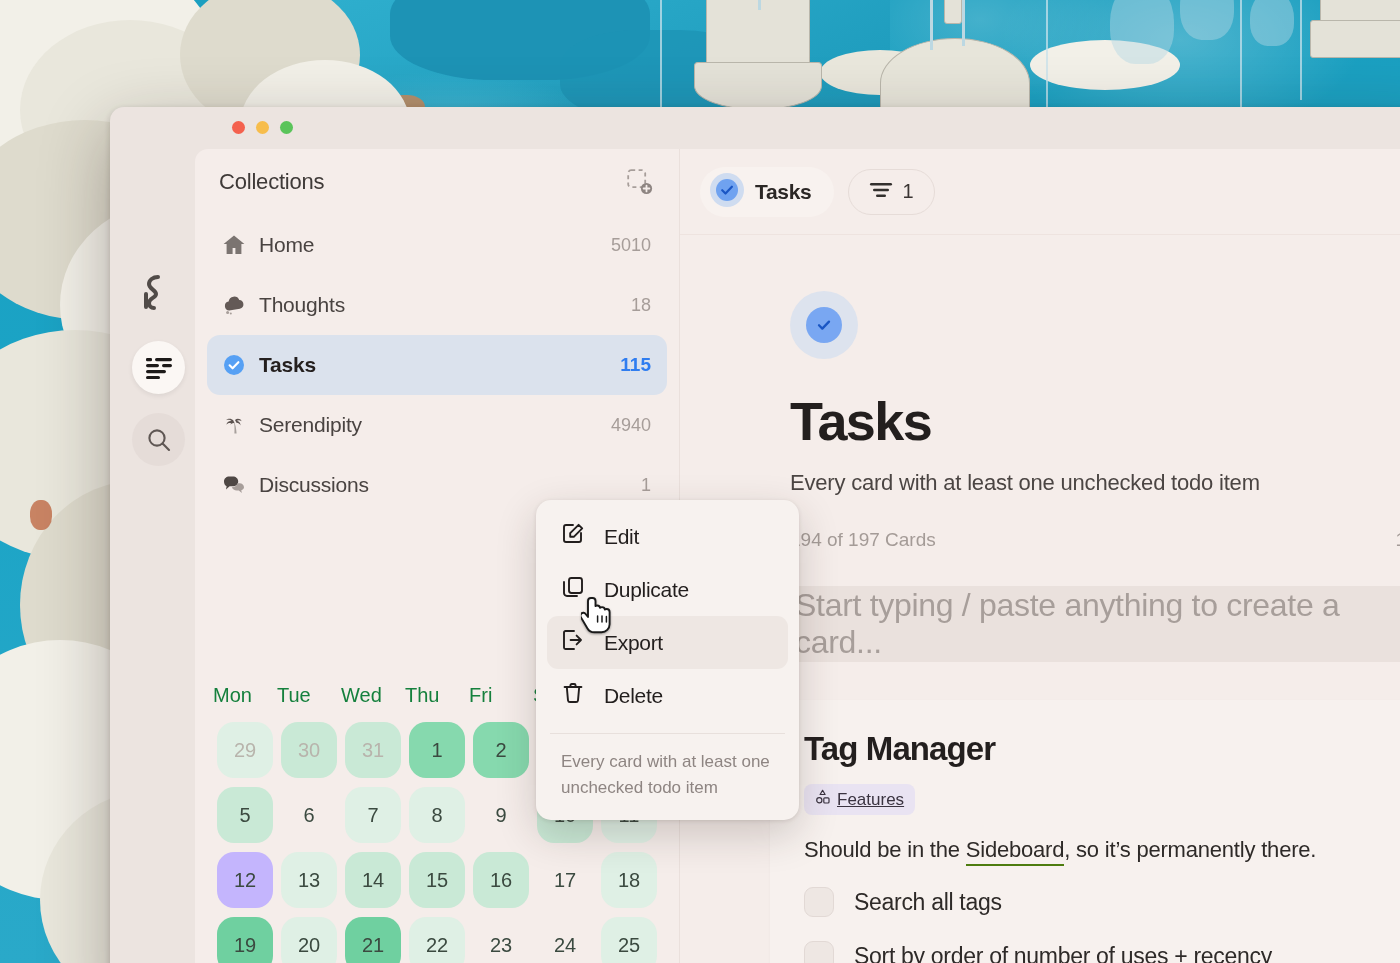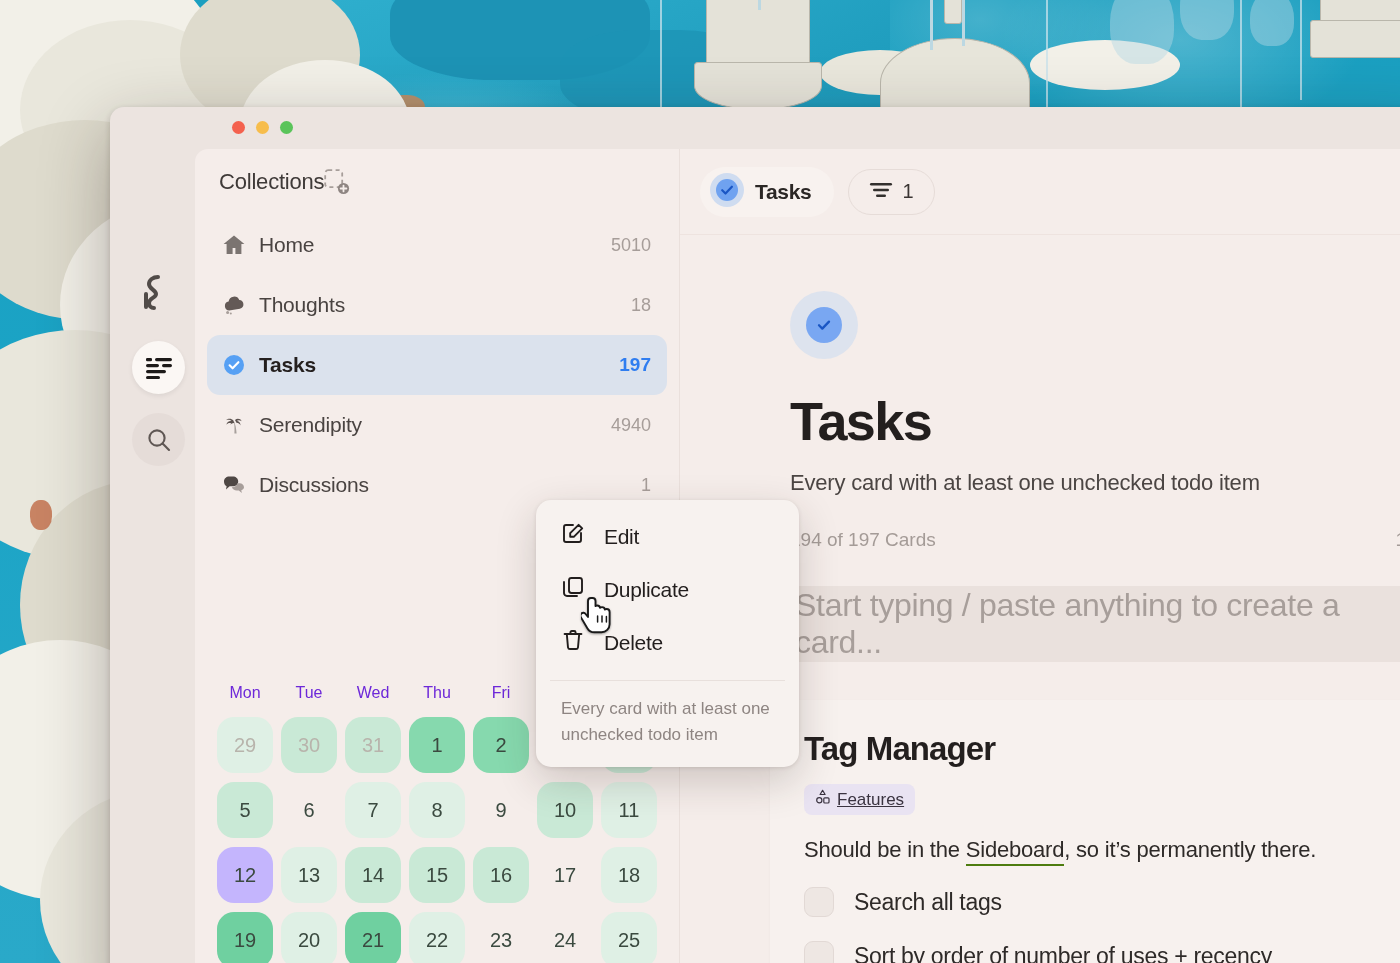--- a/index.html
+++ b/index.html
@@ -71,21 +71,21 @@
     position:absolute;left:85px;top:42px;right:0;bottom:0;
     background:#f5edea;border-radius:13px 0 0 0;
     display:flex;
   }
   #sidebar{width:485px;flex:0 0 485px;position:relative;border-right:1px solid #eae0dc;}
   #detail{flex:1;position:relative;overflow:hidden;}
 
   
   .col-head{
     height:66px;display:flex;align-items:center;
-    padding:0 26px 0 24px;
+    padding:0 26px 0 24px;justify-content:space-between;
   }
   .col-title{font-size:22px;color:#3f3a38;letter-spacing:-.2px;}
   .addcol{width:26px;height:26px;position:relative;cursor:pointer;}
 
   .collist{padding:0 12px;}
   .citem{
     height:60px;display:flex;align-items:center;
     padding:0 16px 0 12px;border-radius:13px;position:relative;cursor:pointer;
   }
   .citem.sel{background:#dbe2ed;}
@@ -94,21 +94,21 @@
   .citem.sel .clabel{font-weight:bold;color:#241f1e;}
   .ccount{margin-left:auto;font-size:18px;color:#a69d99;}
   .citem.sel .ccount{color:#2f7df0;font-weight:bold;font-size:19px;}
 
   
   #cal{position:absolute;left:0;right:0;top:525px;padding:0 18px;}
   .cal-head{display:flex;align-items:center;padding:0 8px 0 6px;height:46px;}
   .cal-month{font-size:23px;color:#3f3a38;letter-spacing:-.3px;}
   .cal-next{margin-left:auto;color:#8d8481;font-size:26px;line-height:1;cursor:pointer;}
   .dow-row,.cal-row{display:grid;grid-template-columns:repeat(7,1fr);gap:0;}
-  .dow{text-align:center;font-size:16px;color:#6d28d9;padding:10px 0 6px;}
+  .dow{font-size:20px;color:#15803d;padding:10px 0 6px;}
   .cell{height:65px;display:flex;align-items:flex-end;justify-content:center;}
   .pill{
     width:56px;height:56px;border-radius:17px;
     display:flex;align-items:center;justify-content:center;
     font-size:20px;color:#3b4a40;cursor:pointer;
   }
   .pill.muted{color:#b8b4ac;}
   .pill.empty{background:transparent;}
 
   
@@ -288,21 +288,21 @@
             <span class="ccount">18</span>
           </div>
           <div class="citem sel">
             <span class="cicon">
               <svg width="24" height="24" viewBox="0 0 24 24">
                 <circle cx="12" cy="12" r="10" fill="#56a0f4"></circle>
                 <path d="M7.6 12.3l3 3 5.8-6.1" stroke="#fff" stroke-width="2.1" fill="none" stroke-linecap="round" stroke-linejoin="round"></path>
               </svg>
             </span>
             <span class="clabel">Tasks</span>
-            <span class="ccount">197</span>
+            <span class="ccount">115</span>
           </div>
           <div class="citem">
             <span class="cicon">
               <svg width="24" height="24" viewBox="0 0 24 24">
                 <path d="M11.4 7.5C9.4 5.3 6 5.2 4.1 7.2c2-.9 4-.5 5.4.9-2.6-.3-4.8 1.4-5.1 3.7 1.1-1.7 3-2.2 4.8-1.6-.3.3-.6.8-.8 1.3 1-.9 2.1-1.4 3.1-1.5.6 0 1 .2 1.1.6" fill="#5c5350"></path>
                 <path d="M13 7c2.3-2 5.6-1.2 6.6 1.2-1.5-1.2-3.3-1.3-4.7-.5 2.4.5 3.9 2.7 3.5 4.9-.6-1.9-2.2-2.9-4-2.8" fill="#5c5350"></path>
                 <path d="M11.9 8.6c.6 3.3.7 7.4.5 12h2.2c-.4-4.8-1-9-2.7-12z" fill="#a7a09c"></path>
               </svg>
             </span>
             <span class="clabel">Serendipity</span>
@@ -434,20 +434,27 @@
                   <path d="M17.6 2.8l3.6 3.6-8.4 8.4H9.2v-3.6z" stroke="#221e1d" stroke-width="1.9" stroke-linejoin="round"></path>
                 </svg></span>
               <span>Edit</span>
             </div>
             <div class="mi">
               <span><svg width="24" height="24" viewBox="0 0 24 24" fill="none">
                   <rect x="8" y="3" width="13" height="15" rx="2.4" stroke="#221e1d" stroke-width="1.9"></rect>
                   <path d="M16 21H6a3 3 0 01-3-3V7" stroke="#221e1d" stroke-width="1.9" stroke-linecap="round"></path>
                 </svg></span>
               <span>Duplicate</span>
+            </div>
+            <div class="mi hover">
+              <span><svg width="24" height="24" viewBox="0 0 24 24" fill="none">
+                  <path d="M13 3H4.5A1.5 1.5 0 003 4.5v15A1.5 1.5 0 004.5 21H13" stroke="#221e1d" stroke-width="1.9" stroke-linecap="round" stroke-linejoin="round"></path>
+                  <path d="M15.6 7.6L20 12l-4.4 4.4M9.6 12H20" stroke="#221e1d" stroke-width="1.9" stroke-linecap="round" stroke-linejoin="round"></path>
+                </svg></span>
+              <span>Export</span>
             </div>
             <div class="mi">
               <span><svg width="24" height="24" viewBox="0 0 24 24" fill="none">
                   <path d="M3.6 6h16.8" stroke="#221e1d" stroke-width="1.9" stroke-linecap="round"></path>
                   <path d="M5.8 6h12.4l-1.2 13.3A2 2 0 0115 21H9a2 2 0 01-2-1.7z" stroke="#221e1d" stroke-width="1.9" stroke-linejoin="round"></path>
                   <path d="M9.4 6V4.4A1.4 1.4 0 0110.8 3h2.4a1.4 1.4 0 011.4 1.4V6" stroke="#221e1d" stroke-width="1.9"></path>
                 </svg></span>
               <span>Delete</span>
             </div>
           </div>

